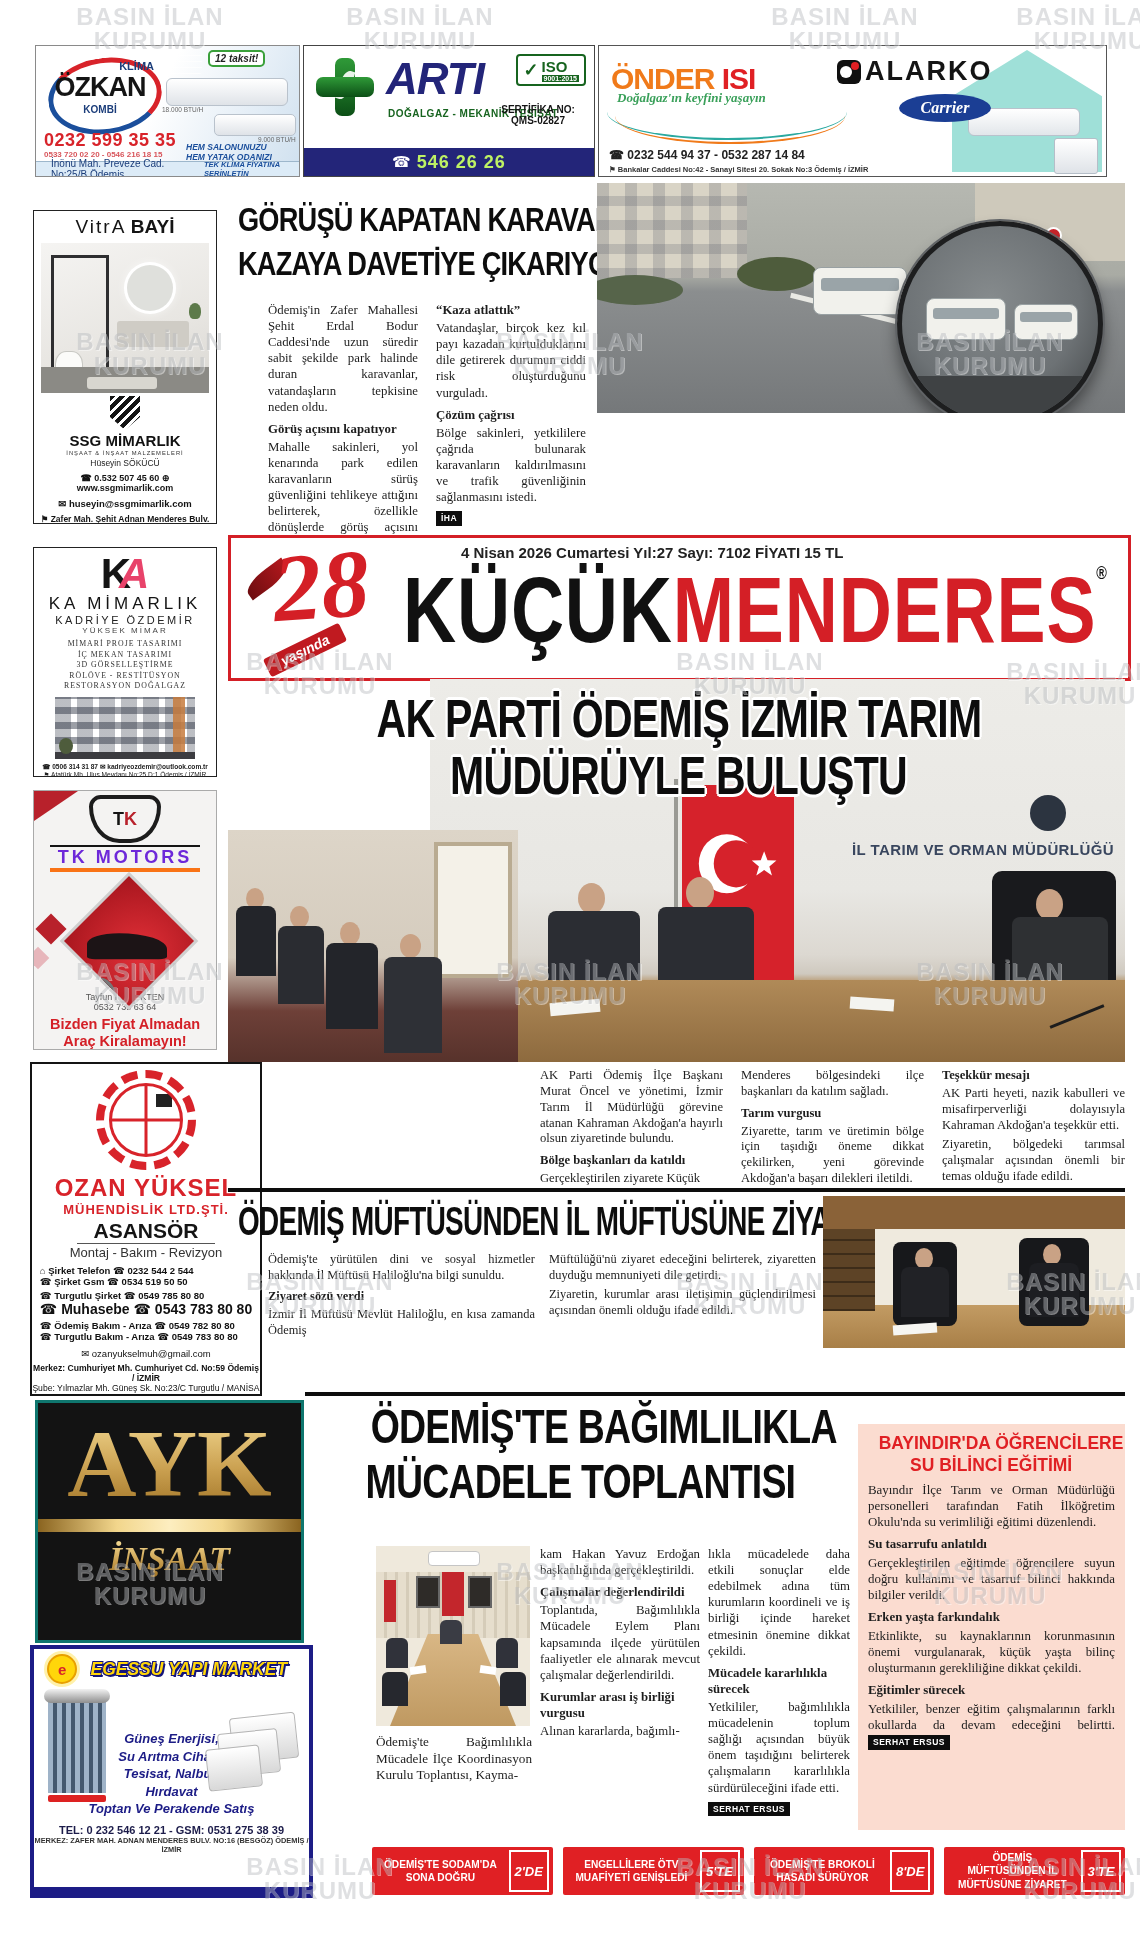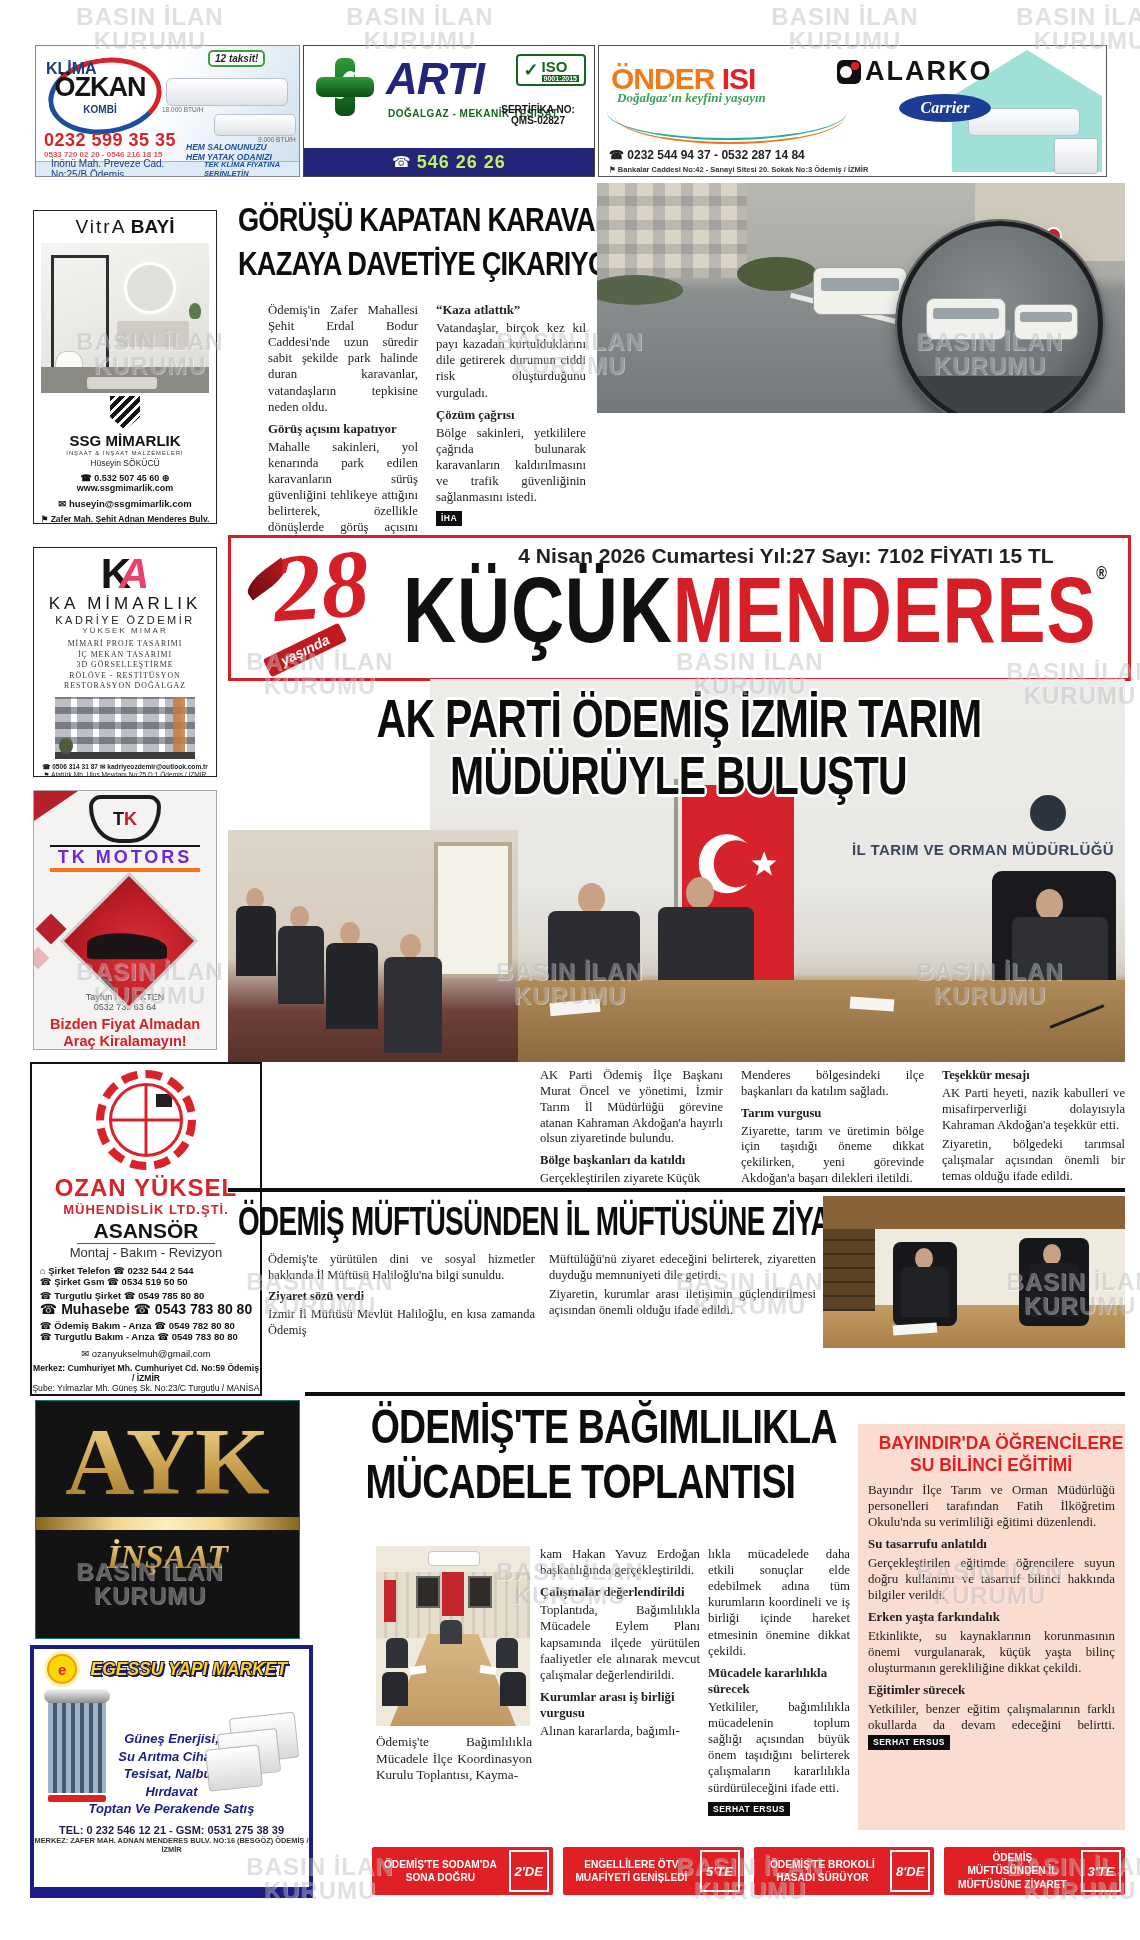--- a/index.html
+++ b/index.html
@@ -194,21 +194,21 @@
       </div>
       <div class="wm" style="left: 990px; top: 1855px;">
         <div>BASIN İLAN</div>
         <div>KURUMU</div>
       </div>
     </div>
 
   <div class="abs ad" style="left:35px;top:45px;width:263px;height:130px;background:linear-gradient(115deg,#ffffff 45%,#cfe0ef 100%);">
     <div class="abs" style="left:10px;top:10px;width:110px;height:74px;">
       <div class="abs" style="left:2px;top:2px;width:104px;height:66px;border:5px solid #d8232a;border-left-color:#1b4f9c;border-bottom-color:#1b4f9c;border-radius:50%;transform:rotate(-8deg);"></div>
-      <div class="abs" style="left:0;top:4px;width:108px;text-align:left;font-size:16px;font-weight:bold;color:#1b3d7a;">KLİMA</div>
+      <div class="abs" style="left:0;top:4px;width:108px;text-align:right;font-size:11px;font-weight:bold;color:#1b3d7a;">KLİMA</div>
       <div class="abs" style="left:0;top:16px;width:108px;text-align:center;font-size:27px;font-weight:900;color:#141414;letter-spacing:-1px;">ÖZKAN</div>
       <div class="abs" style="left:0;top:48px;width:108px;text-align:center;font-size:10px;font-weight:bold;color:#1b3d7a;">KOMBİ</div>
     </div>
     <div class="abs" style="left:124px;top:6px;width:42px;height:22px;background:linear-gradient(#3f7fc1,#1b4f8c);border-radius:3px;background-image:repeating-linear-gradient(0deg,rgba(255,255,255,.7) 0 1px,transparent 1px 6px);"></div>
     <div class="abs" style="left:172px;top:4px;padding:1px 5px;background:#fff;border:2px solid #3aa03a;border-radius:5px;font-size:10px;font-weight:800;font-style:italic;color:#222;">12 taksit!</div>
     <div class="abs" style="left:130px;top:32px;width:120px;height:26px;background:linear-gradient(#ffffff,#dfe3e8);border:1px solid #b9c2cc;border-radius:6px;"></div>
     <div class="abs" style="left:126px;top:60px;font-size:6.5px;color:#666;">18.000 BTU/H</div>
     <div class="abs" style="left:178px;top:68px;width:80px;height:20px;background:linear-gradient(#ffffff,#dfe3e8);border:1px solid #b9c2cc;border-radius:5px;"></div>
     <div class="abs" style="left:222px;top:90px;font-size:6.5px;color:#666;">9.000 BTU/H</div>
     <div class="abs" style="left:8px;top:84px;font-size:18px;font-weight:900;color:#d8232a;letter-spacing:.5px;">0232 599 35 35</div>
@@ -399,21 +399,21 @@
       <div style="font-size:9.5px;"><span>☎</span> <b>Turgutlu Bakım - Arıza</b> <span>☎</span> <b>0549 783 80 80</b></div>
     </div>
     <div style="font-size:9.5px;margin-top:4px;">
       <span>✉</span>
       <span>ozanyukselmuh@gmail.com</span>
     </div>
     <div style="font-size:8.6px;font-weight:bold;margin-top:4px;">Merkez: Cumhuriyet Mh. Cumhuriyet Cd. No:59 Ödemiş / İZMİR</div>
     <div style="font-size:8.6px;">Şube: Yılmazlar Mh. Güneş Sk. No:23/C Turgutlu / MANİSA</div>
   </div>
 
-  <div class="abs" style="left:35px;top:1400px;width:263px;height:237px;background:#131313;border:1px solid #0f766e;text-align:center;overflow:hidden;">
+  <div class="abs" style="left:35px;top:1400px;width:263px;height:237px;background:#131313;border:3px solid #0f766e;text-align:center;overflow:hidden;">
     <div class="serif gold-txt" style="font-size:96px;font-weight:bold;line-height:1.1;margin-top:8px;">AYK</div>
     <div class="gold-band" style="height:13px;margin:2px 0 8px;"></div>
     <div class="serif gold-txt" style="font-size:34px;font-style:italic;font-weight:bold;">İNŞAAT</div>
   </div>
 
   <div class="abs" style="left:30px;top:1645px;width:275px;height:245px;background:#fff;border:4px solid #1c1c86;overflow:hidden;">
     <div style="display:flex;align-items:center;justify-content:center;gap:5px;margin-top:5px;">
       <span class="sun">e</span>
       <span style="display:inline-block;transform:scaleX(.92);font-size:19px;font-weight:900;font-style:italic;color:#ffd60a;white-space:nowrap;
                    text-shadow:-1px -1px 0 #15157a,1px -1px 0 #15157a,-1px 1px 0 #15157a,1px 1px 0 #15157a,2px 2px 0 #15157a;">EGESSU YAPI MARKET</span>
@@ -471,21 +471,21 @@
           <span class="win"></span>
         </div>
       <div class="abs van" style="left:112px;top:78px;width:62px;height:34px;">
           <span class="win"></span>
         </div>
       <div class="abs" style="left:0;bottom:0;width:100%;height:46px;background:#3f4244;"></div>
     </div>
   </div>
 
   <div class="abs" style="left:228px;top:535px;width:897px;height:140px;border:3px solid #d41f26;background:#fff;">
-    <div class="abs" style="left:230px;top:6px;width:650px;text-align:center;font-size:21px;font-weight:bold;color:#222;">4 Nisan 2026 Cumartesi Yıl:27 Sayı: 7102   FİYATI   15 TL</div>
+    <div class="abs" style="left:230px;top:6px;width:650px;text-align:left;font-size:15px;font-weight:bold;color:#222;">4 Nisan 2026 Cumartesi Yıl:27 Sayı: 7102   FİYATI   15 TL</div>
     <div class="abs" style="left:14px;top:6px;width:160px;height:128px;">
       <div class="abs" style="left:-2px;top:26px;width:48px;height:18px;background:linear-gradient(90deg,#6e0d10,#b3181d);border-radius:60% 0 60% 0;transform:rotate(-36deg);"></div>
       <div class="abs serif" style="left:28px;top:-14px;font-size:96px;font-weight:bold;font-style:italic;color:#d41f26;transform:rotate(-4deg);">28</div>
       <div class="abs" style="left:18px;top:96px;background:#c01a20;color:#fff;font-style:italic;font-weight:bold;font-size:14px;padding:2px 16px;transform:rotate(-26deg);border-radius:3px;">yaşında</div>
     </div>
     <div class="abs nowrap" style="left:172px;top:26px;font-size:92px;font-weight:700;letter-spacing:1px;transform:scaleX(.8);transform-origin:left;line-height:1;">
       <span style="color:#111;">KÜÇÜK</span><span style="color:#d41f26;font-weight:900;">MENDERES</span><span style="font-size:18px;color:#111;vertical-align:top;">®</span>
     </div>
   </div>
 

